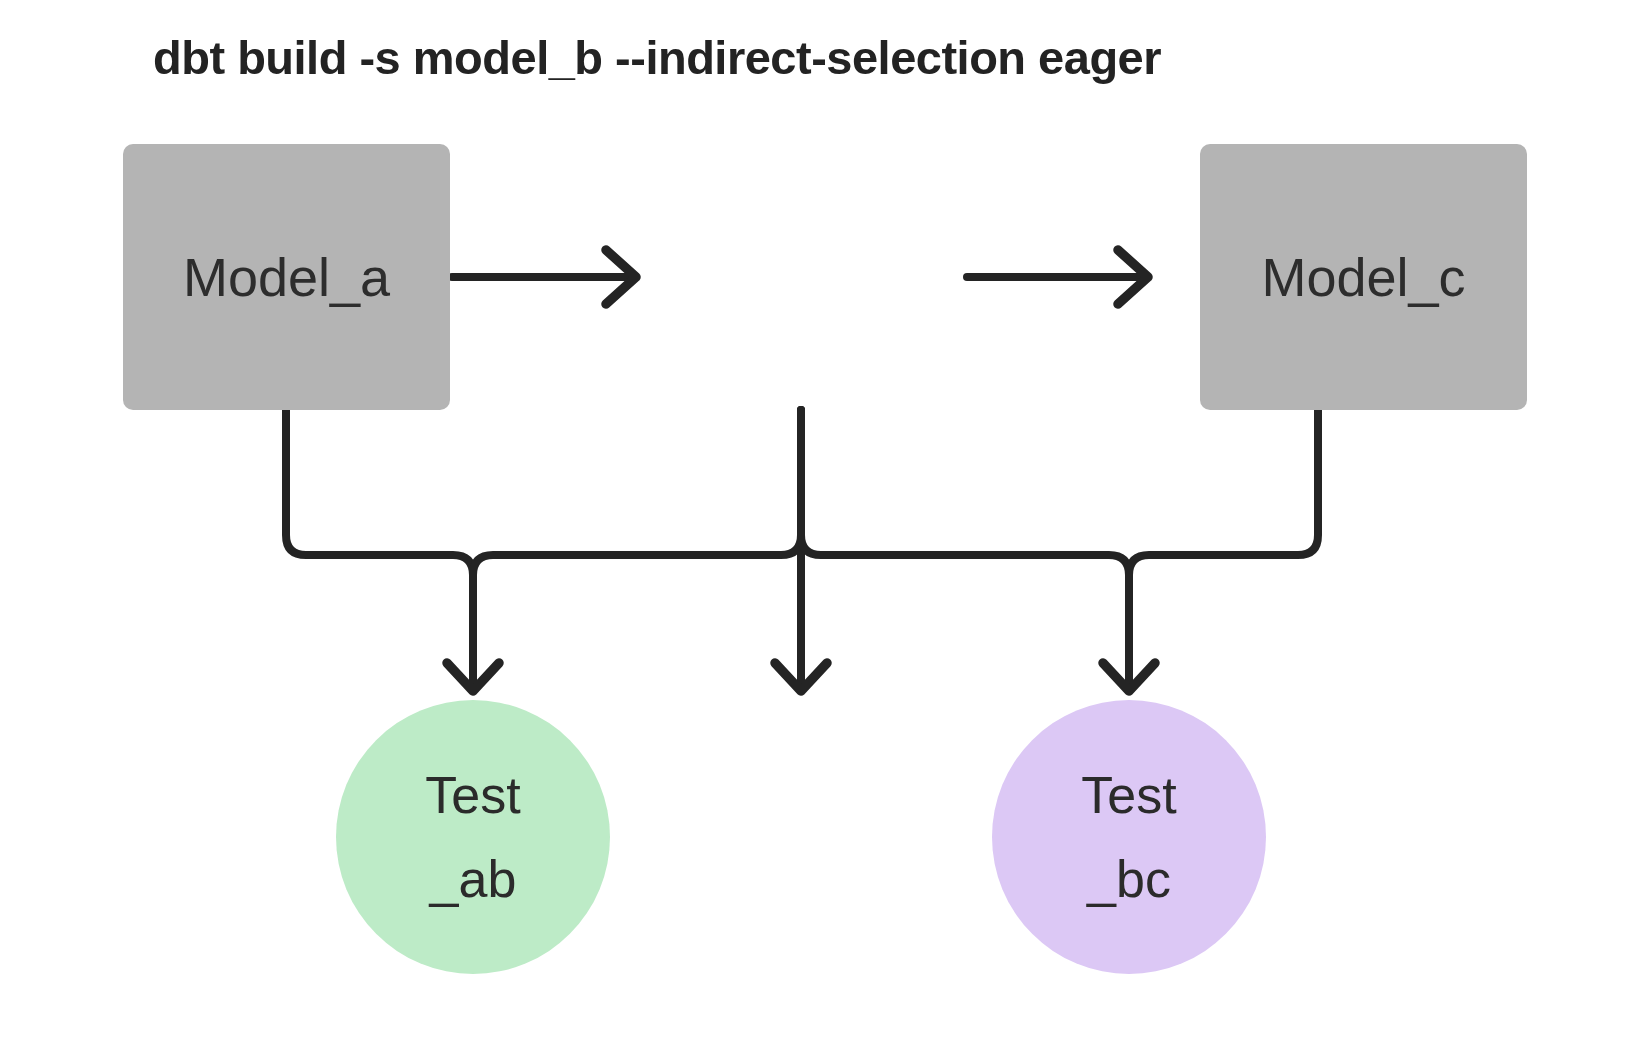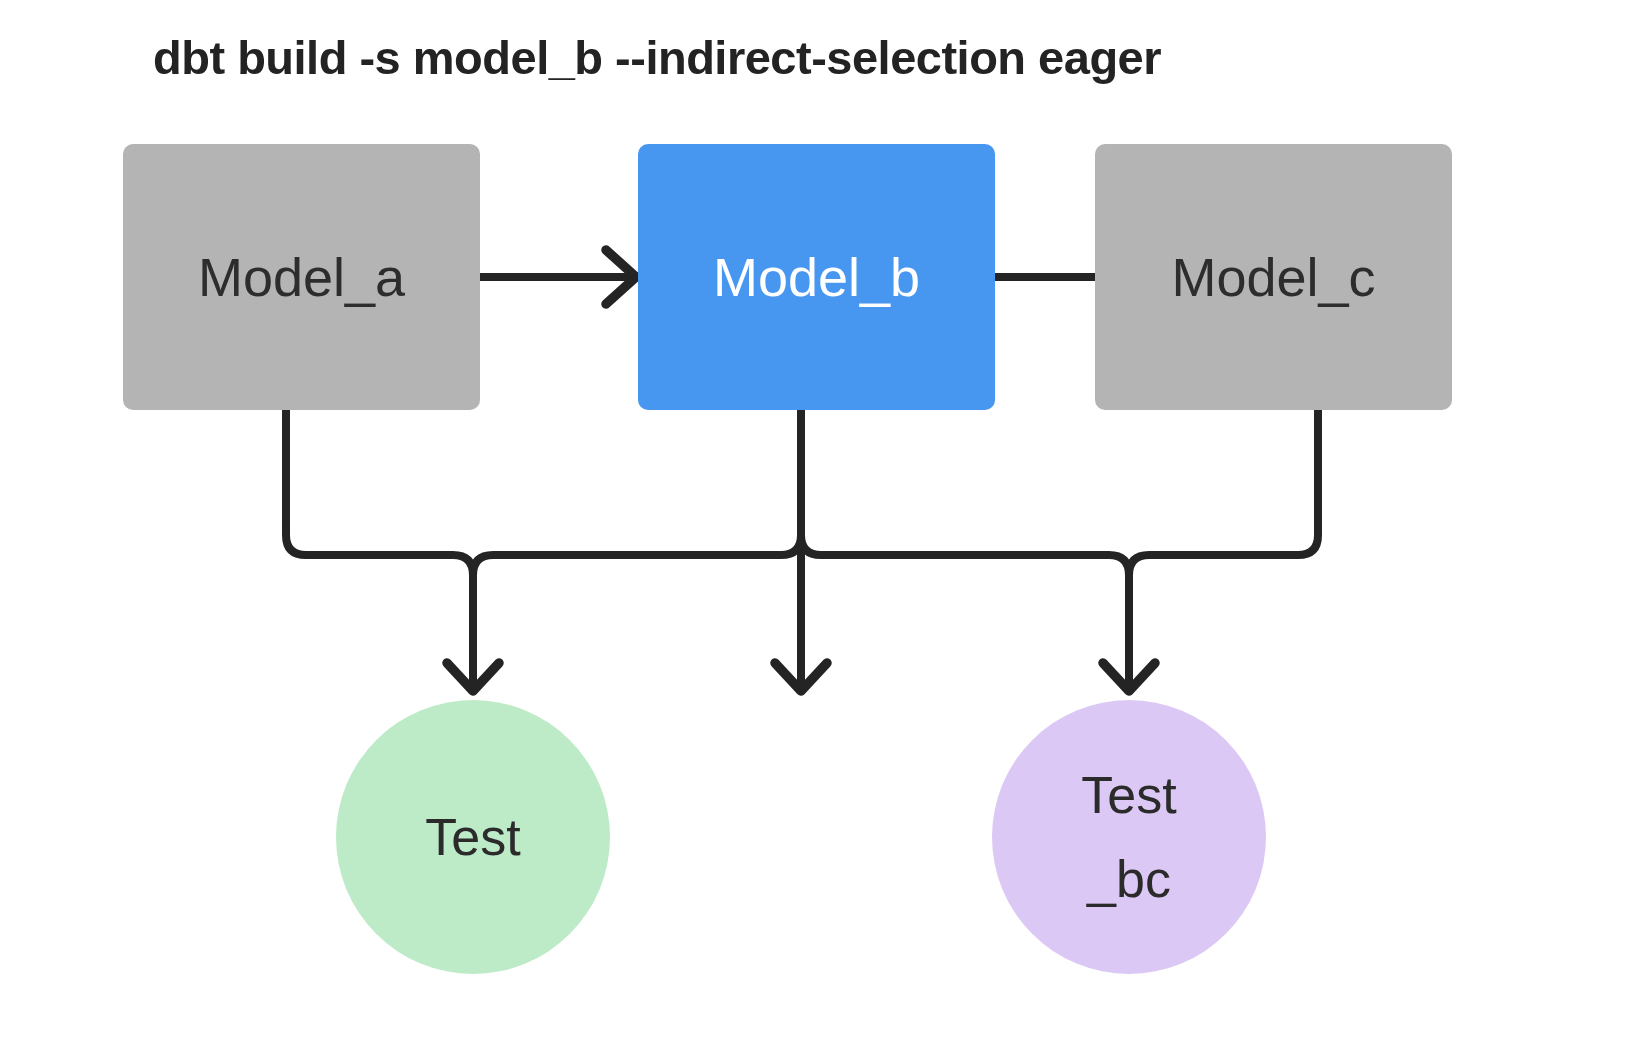--- a/index.html
+++ b/index.html
@@ -35,38 +35,38 @@
     fill: none;
     stroke: var(--edge, #242424);
     stroke-linecap: round;
     stroke-linejoin: round;
   }
   .edges path.shaft { stroke-width: 8px; }
   .edges path.head  { stroke-width: 9.5px; }
   .model {
     position: absolute;
     top: 144px;
-    width: 357px;
+    width: 327px;
     height: 266px;
     border-radius: 10px;
     display: flex;
     align-items: center;
     justify-content: center;
     font-size: 54px;
     font-weight: 400;
     background: var(--model-default-bg, #b4b4b4);
     color: var(--model-default-text, #2d2d2d);
   }
   .model.selected {
     background: var(--model-selected-bg, #4796f0);
     color: var(--model-selected-text, #ffffff);
   }
   .model.pos-a { left: 123px; }
   .model.pos-b { left: 638px; }
-  .model.pos-c { left: 1095px; }
+  .model.pos-c { left: 1200px; }
   .test {
     position: absolute;
     top: 700px;
     width: 274px;
     height: 274px;
     border-radius: 50%;
     display: flex;
     flex-direction: column;
     align-items: center;
     justify-content: center;
@@ -107,28 +107,26 @@
     <path class="shaft" d="M1318,410 V535 Q1318,555 1298,555 H1149 Q1129,555 1129,575 V689"></path>
 
     <path class="head" d="M447,663 L473,691 L499,663"></path>
     <path class="head" d="M775,663 L801,691 L827,663"></path>
     <path class="head" d="M1103,663 L1129,691 L1155,663"></path>
   </svg>
 
   <div class="model pos-a">
     <span>Model_a</span>
   </div>
-  <div class="model pos-b selected">
-    <span>Model_b</span>
-  </div>
   <div class="model pos-c">
     <span>Model_c</span>
   </div>
 
   <div class="test pos-ab">
     <span>Test</span>
+    <span>_ab</span>
   </div>
   <div class="test pos-bc">
     <span>Test</span>
     <span>_bc</span>
   </div>
 
 </div>
 
 </body></html>

